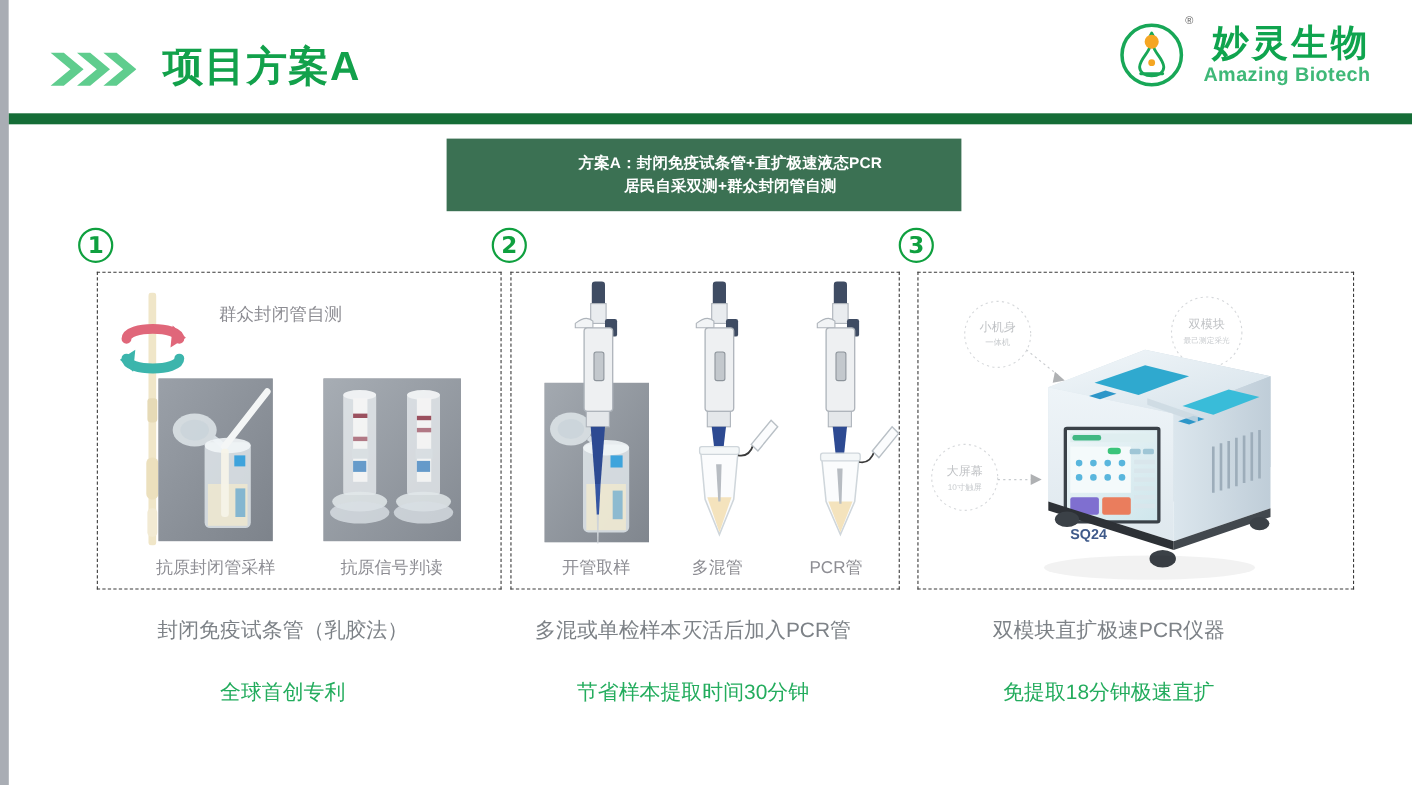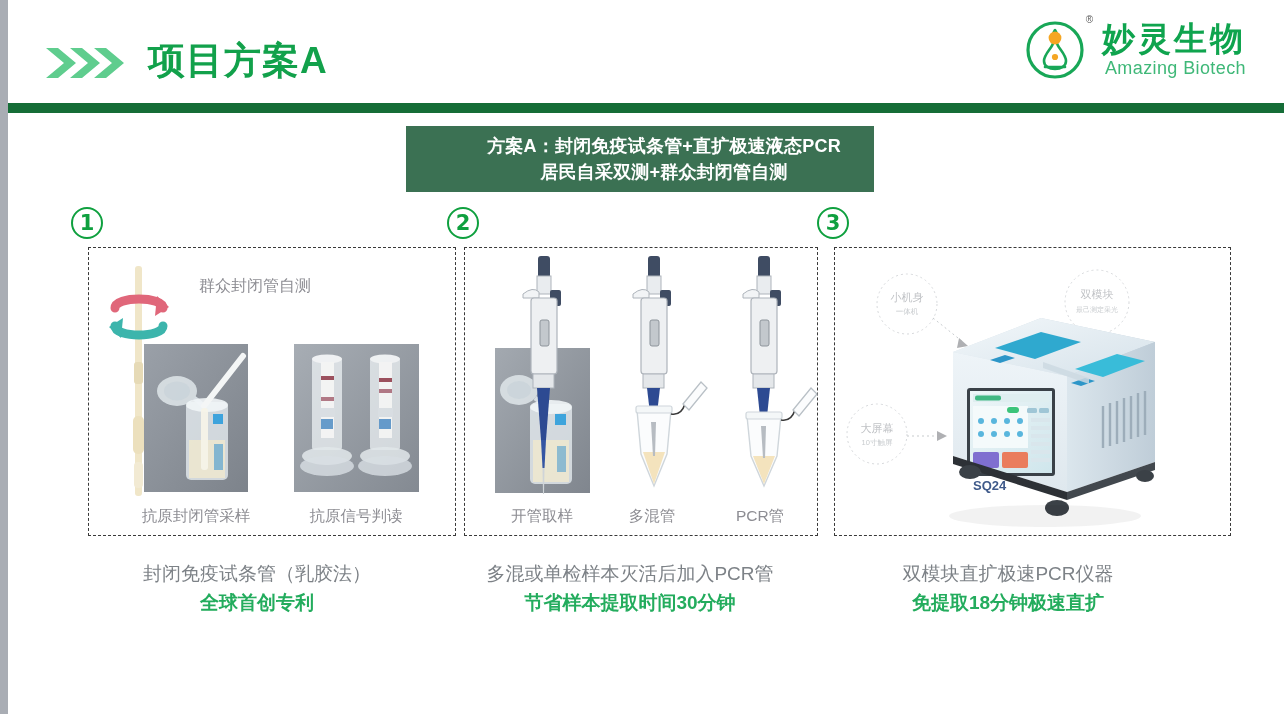--- a/index.html
+++ b/index.html
@@ -31,35 +31,35 @@
   }
 
   
   .brand { position: absolute; right: 38px; top: 16px; display: flex; align-items: center; gap: 12px; }
   .brand-mark { position: relative; width: 66px; height: 66px; }
   .brand-text { display: flex; flex-direction: column; align-items: flex-end; line-height: 1; }
   .brand-cn {
     font-size: 33px; font-weight: bold; color: #0fa44e; letter-spacing: 3px; white-space: nowrap;
   }
   .brand-en {
-    font-size: 18px; font-weight: normal; color: #3fb878; letter-spacing: .4px;
+    font-size: 18px; font-weight: bold; color: #3fb878; letter-spacing: .4px;
     margin-top: 4px; white-space: nowrap;
   }
   .reg-mark {
     position: absolute; right: -3px; top: -2px; font-size: 10px; color: #5c5c5c;
   }
 
   
   .banner {
     position: absolute; left: 406px; top: 126px; width: 468px; height: 66px;
     background: #3b7153; display: flex; flex-direction: column;
     align-items: center; justify-content: center; gap: 3px;
   }
   .banner-line {
-    color: #ffffff; font-size: 18px; font-weight: bold;
+    color: #ffffff; font-size: 14px; font-weight: bold;
     letter-spacing: .2px; white-space: nowrap; line-height: 1.25; margin-left: 48px;
   }
 
   
   .steps { position: absolute; left: 0; top: 205px; width: 1284px; height: 430px; }
   .step { position: absolute; top: 0; }
   .step-1 { left: 66px;  width: 382px; }
   .step-2 { left: 442px; width: 376px; }
   .step-3 { left: 812px; width: 392px; }
 
@@ -116,22 +116,22 @@
   .footers { position: absolute; left: 0; top: 560px; width: 1284px; }
   .footer { position: absolute; text-align: center; }
   .f1 { left: 66px;  width: 382px; }
   .f2 { left: 442px; width: 376px; }
   .f3 { left: 812px; width: 392px; }
   .f-top {
     font-size: 19px; font-weight: normal; color: #7d8287;
     white-space: nowrap; line-height: 1.5;
   }
   .f-bot {
-    font-size: 19px; font-weight: bold; color: #23ac5d;
-    white-space: nowrap; line-height: 1.5;
+    font-size: 19px; font-weight: normal; color: #23ac5d;
+    white-space: nowrap; line-height: 1.5; margin-top: 27px;
   }
 </style>
 </head>
 <body>
 
 <div class="slide">
 
   <div class="left-rail"></div>
 
   <div class="header">

